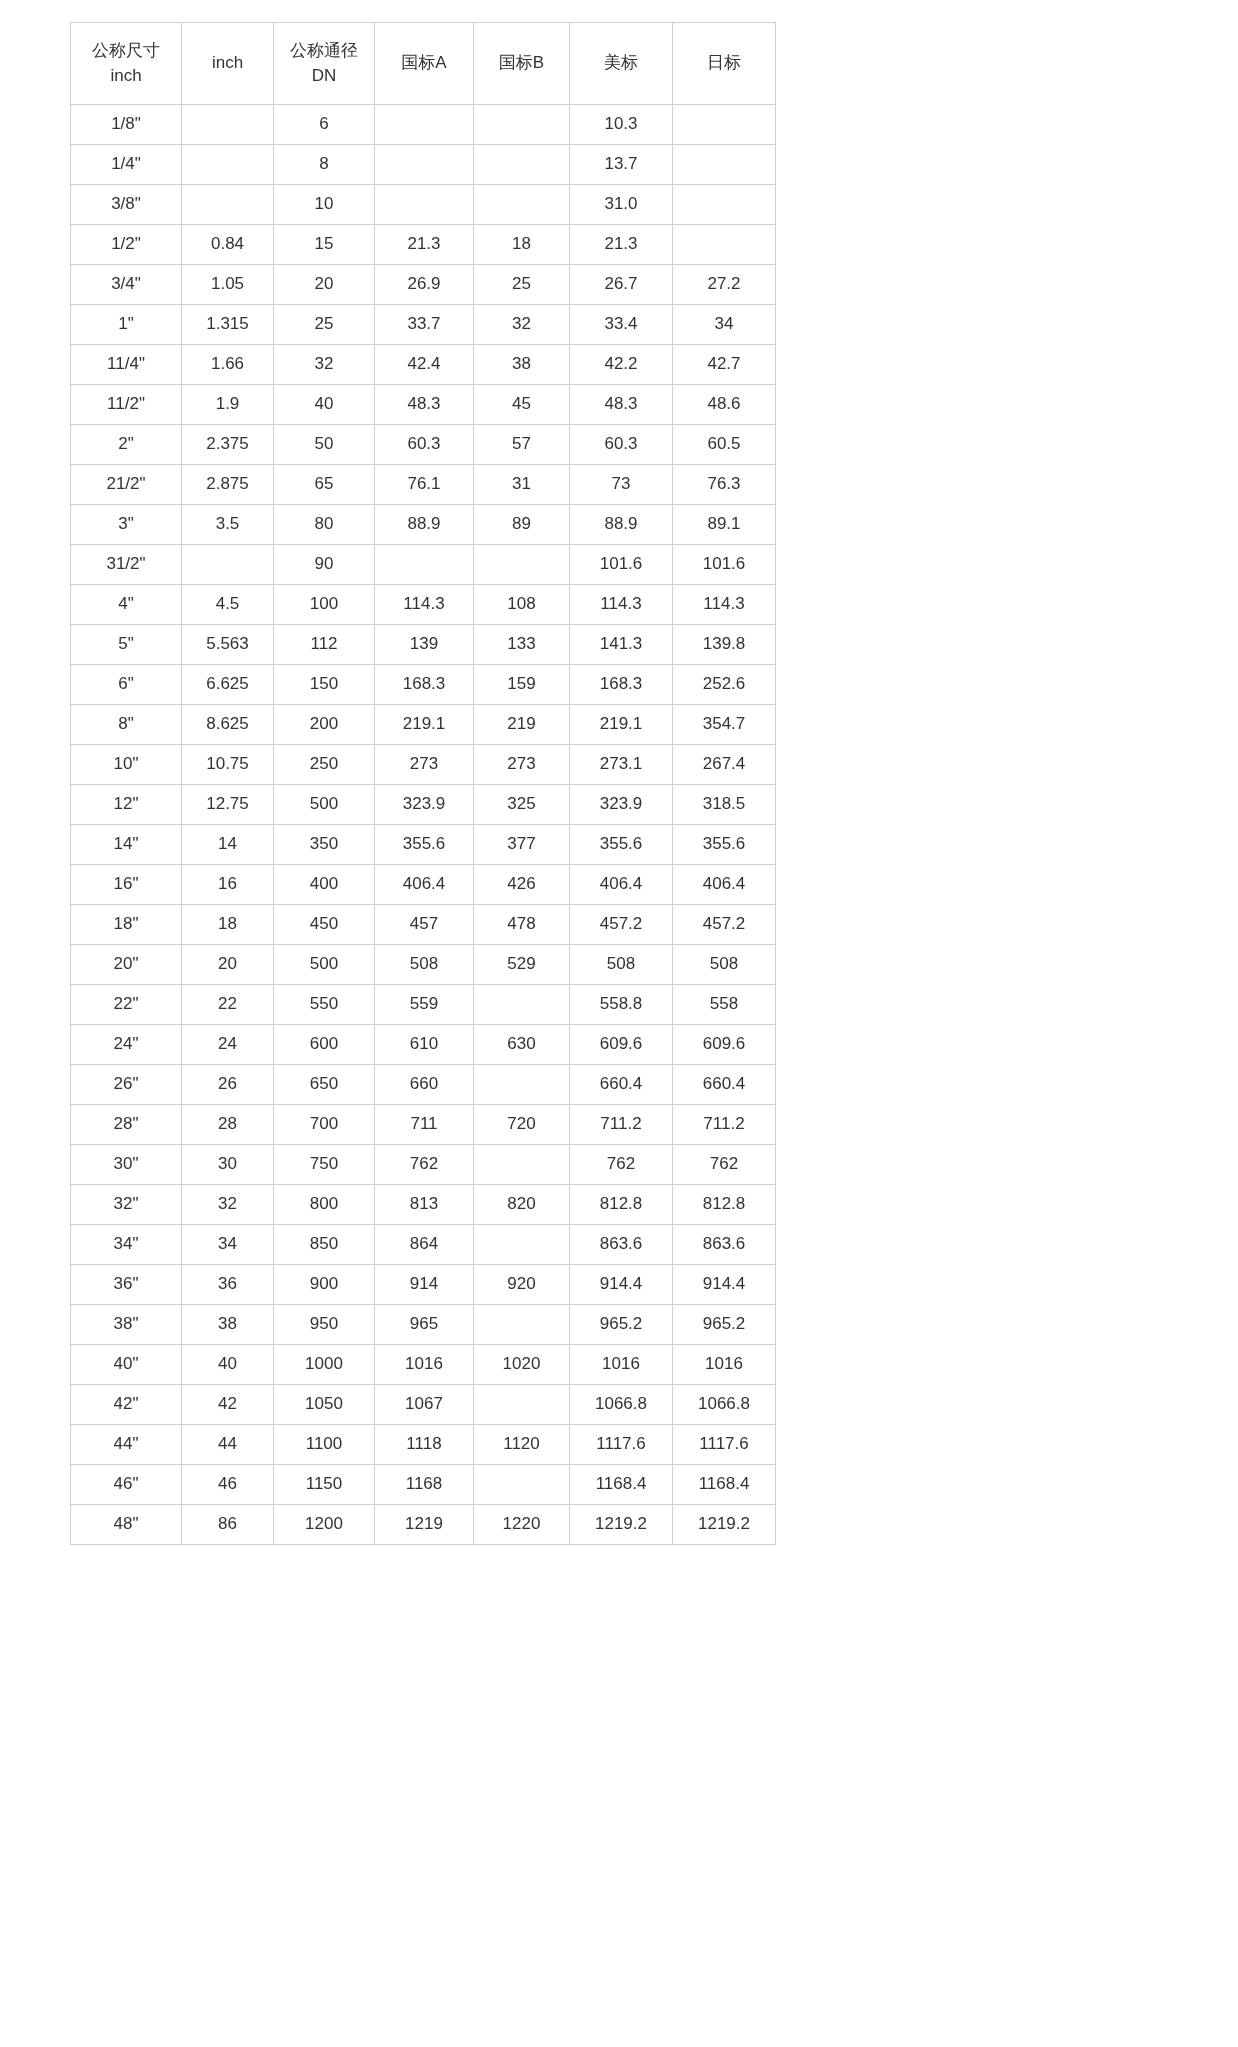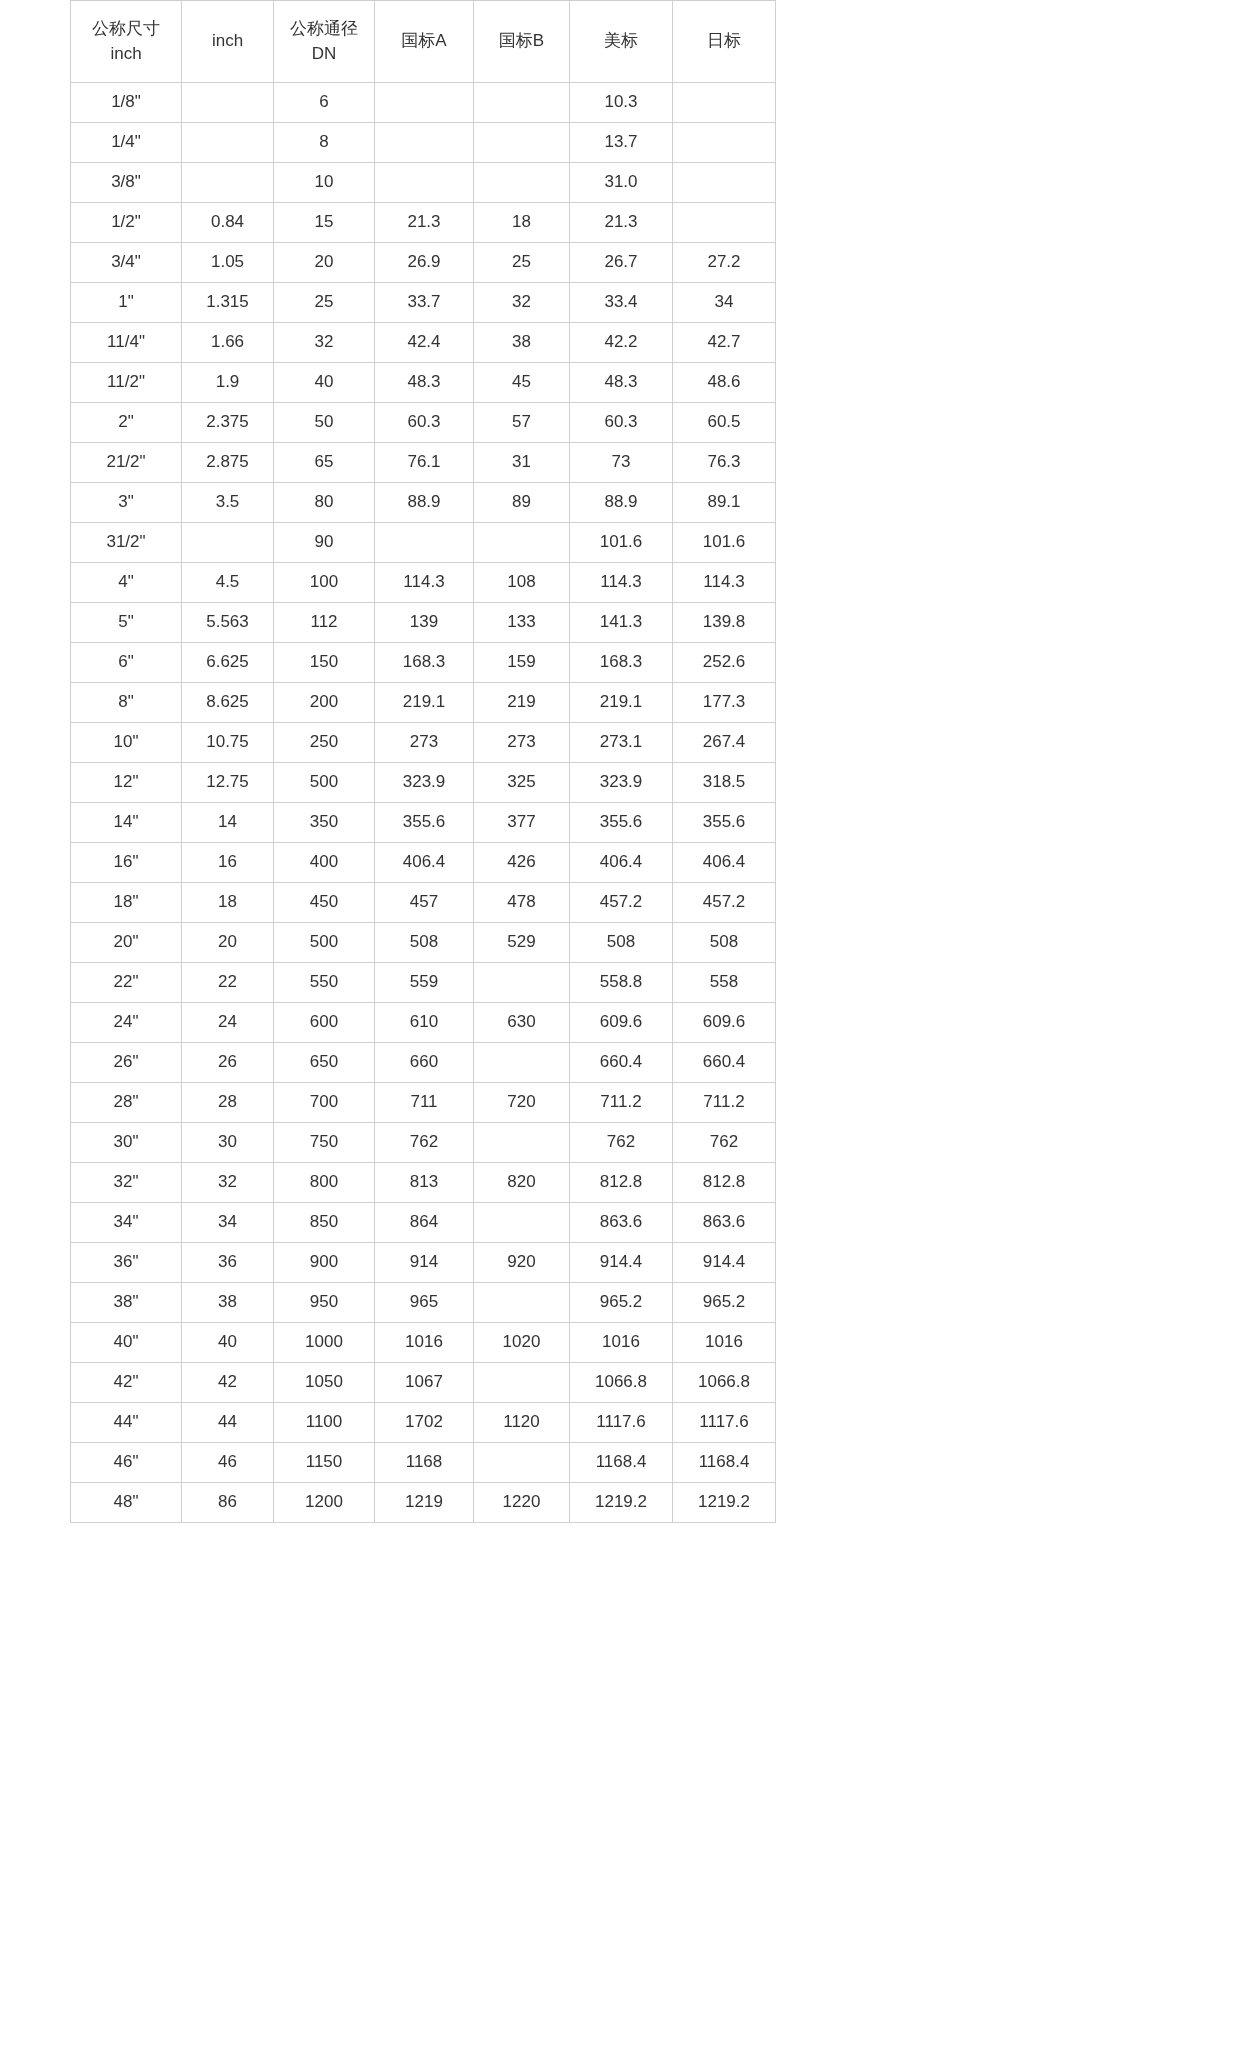--- a/index.html
+++ b/index.html
@@ -9,20 +9,21 @@
   }
   body {
     width: 1238px;
     min-height: 2047px;
     font-family: "Liberation Sans", sans-serif;
     color: #333333;
   }
   .page {
     position: relative;
     width: 1056px;
+    padding-top: 22px;
     box-sizing: border-box;
   }
   table.spec-table {
     border-collapse: collapse;
     margin-left: 70px;
     width: 705px;
     table-layout: fixed;
   }
   table.spec-table col.c0 { width: 111px; }
   table.spec-table col.c1 { width: 92px; }
@@ -231,21 +232,21 @@
           <td>168.3</td>
           <td>252.6</td>
         </tr>
         <tr>
           <td>8"</td>
           <td>8.625</td>
           <td>200</td>
           <td>219.1</td>
           <td>219</td>
           <td>219.1</td>
-          <td>177.3</td>
+          <td>354.7</td>
         </tr>
         <tr>
           <td>10"</td>
           <td>10.75</td>
           <td>250</td>
           <td>273</td>
           <td>273</td>
           <td>273.1</td>
           <td>267.4</td>
         </tr>
@@ -390,21 +391,21 @@
           <td>1050</td>
           <td>1067</td>
           <td class="empty"></td>
           <td>1066.8</td>
           <td>1066.8</td>
         </tr>
         <tr>
           <td>44"</td>
           <td>44</td>
           <td>1100</td>
-          <td>1702</td>
+          <td>1118</td>
           <td>1120</td>
           <td>1117.6</td>
           <td>1117.6</td>
         </tr>
         <tr>
           <td>46"</td>
           <td>46</td>
           <td>1150</td>
           <td>1168</td>
           <td class="empty"></td>

